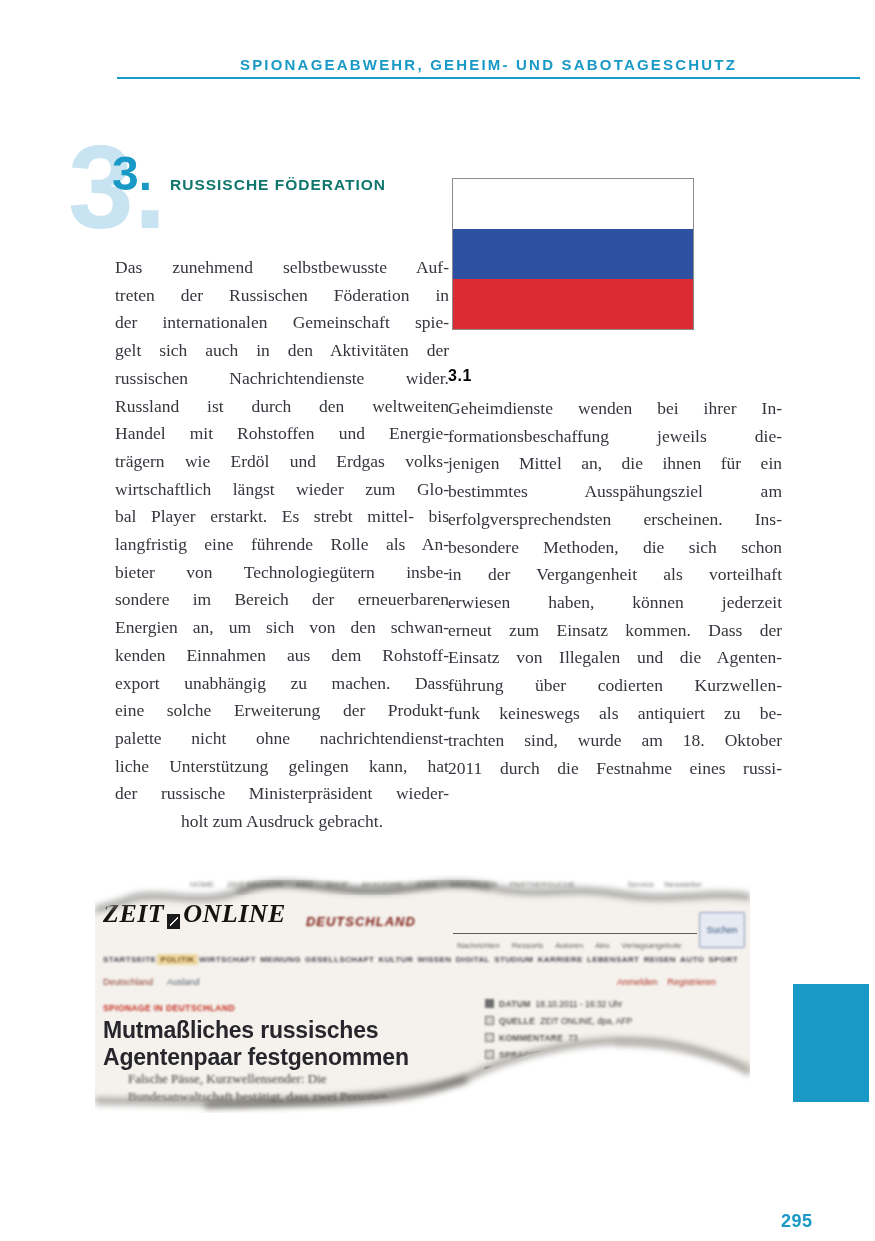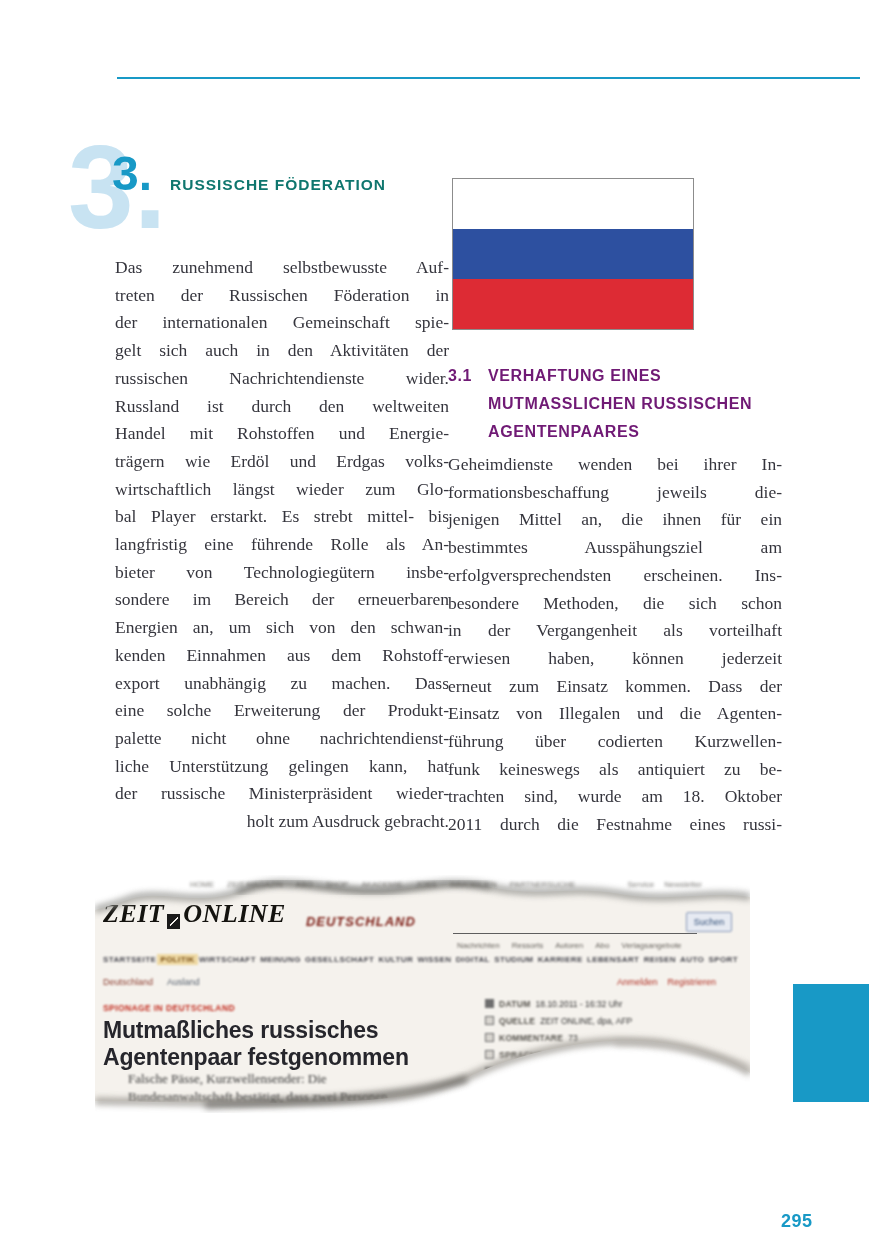--- a/index.html
+++ b/index.html
@@ -26,23 +26,23 @@
   .s-blue{background:#2D50A0;}
   .s-red{background:#DD2B34;}
 
   
   .col{position:absolute;width:334px;color:#35353D;
        font-family:"Liberation Serif",serif;font-size:17.5px;line-height:27.7px;}
   .col-left{left:115px;top:254px;}
   .col-right{left:448px;top:362px;}
   .body-just{white-space:pre-line;text-align:justify;text-align-last:justify;
              -moz-text-align-last:justify;word-spacing:-0.3px;}
-  .body-last{text-align:right;}
+  .body-last{text-align:center;}
   .sec-head{display:flex;font-family:"Liberation Sans",sans-serif;font-weight:bold;
-            font-size:16px;line-height:28px;color:#701a75;letter-spacing:0.6px;}
+            font-size:16px;line-height:28px;color:#000000;letter-spacing:0.6px;}
   .sec-num{width:40px;flex:0 0 40px;}
   .sec-title{white-space:pre-line;}
   .col-right .body-just{margin-top:5px;}
 
   
   .zeit{position:absolute;left:95px;top:863px;width:655px;height:252px;}
   .z-bg{position:absolute;inset:0;background:#F5F2ED;}
   .tear{position:absolute;left:0;}
   .tear-top{top:0;}
   .tear-bottom{bottom:0;}
@@ -60,21 +60,21 @@
   .z-logo-row{position:absolute;left:8px;top:36px;display:flex;align-items:flex-end;font-style:italic;}
   .z-zeit,.z-online{font-family:"Liberation Serif",serif;font-weight:bold;font-size:26px;
                     color:#14130f;letter-spacing:0.5px;}
   .z-crest{width:13px;height:15px;margin:0 3px;background:
            linear-gradient(135deg,transparent 44%,#f5f2ee 44%,#f5f2ee 56%,transparent 56%) center/8px 9px no-repeat,#1b1b1b;}
   .z-ressort{margin-left:20px;font-weight:bold;font-size:13px;letter-spacing:1px;color:#7B1A12;}
 
   .z-search{position:absolute;left:358px;top:48px;width:294px;height:26px;}
   .z-search-input{position:absolute;left:0;top:2px;width:240px;height:18px;border:none;
                   border-bottom:1px solid #5e5e5e;background:transparent;outline:none;}
-  .z-search-btn{position:absolute;right:15px;top:1px;width:46px;height:20px;font-size:9px;
+  .z-search-btn{position:absolute;right:2px;top:1px;width:46px;height:36px;font-size:9px;
                 color:#33507a;background:#E6EAF2;border:1px solid #8898B8;border-radius:2px;}
   .z-quick{position:absolute;left:362px;top:78px;display:flex;gap:12px;font-size:8px;color:#66625c;}
 
   .z-nav{position:absolute;left:8px;right:12px;top:92px;display:flex;justify-content:space-between;
          font-weight:bold;font-size:8px;letter-spacing:.4px;color:#4a4a52;white-space:nowrap;}
   .z-nav .hl{background:#EED9A4;color:#7a4f16;padding:1px 3px;margin:-1px -3px;}
 
   .z-subnav{position:absolute;left:8px;top:114px;display:flex;gap:14px;font-size:9px;color:#55606e;}
   .z-subnav span:first-child{color:#8a3b2e;}
   .z-account{position:absolute;right:34px;top:114px;display:flex;gap:10px;font-size:9px;color:#B03024;}
@@ -97,20 +97,21 @@
   
   .cyan-block{position:absolute;left:793px;top:984px;width:76px;height:118px;background:#1899C6;}
   .page-num{position:absolute;left:781px;top:1171px;font-size:18px;font-weight:bold;
             letter-spacing:.5px;color:#1899C6;margin-top:40px;}
 </style>
 </head>
 <body>
 
 <div class="page">
 
+  <div class="runhead">SPIONAGEABWEHR, GEHEIM- UND SABOTAGESCHUTZ</div>
   <div class="runhead-rule"></div>
 
   <div class="watermark-num">3.</div>
   <div class="chapter-num">3.</div>
   <div class="chapter-title">RUSSISCHE FÖDERATION</div>
 
   <div class="flag">
     <div class="flag-stripe s-white"></div>
     <div class="flag-stripe s-blue"></div>
     <div class="flag-stripe s-red"></div>
@@ -136,23 +137,20 @@
 eine solche Erweiterung der Produkt-
 palette nicht ohne nachrichtendienst-
 liche Unterstützung gelingen kann, hat
 der russische Ministerpräsident wieder-</div>
     <div class="body-last">holt zum Ausdruck gebracht.</div>
   </div>
 
   <div class="col col-right">
     <div class="sec-head">
       <span class="sec-num">3.1</span>
-      <span class="sec-title">VERHAFTUNG EINES
-MUTMASSLICHEN RUSSISCHEN
-AGENTENPAARES</span>
     </div>
     <div class="body-just">Geheimdienste wenden bei ihrer In-
 formationsbeschaffung jeweils die-
 jenigen Mittel an, die ihnen für ein
 bestimmtes Ausspähungsziel am
 erfolgversprechendsten erscheinen. Ins-
 besondere Methoden, die sich schon
 in der Vergangenheit als vorteilhaft
 erwiesen haben, können jederzeit
 erneut zum Einsatz kommen. Dass der

